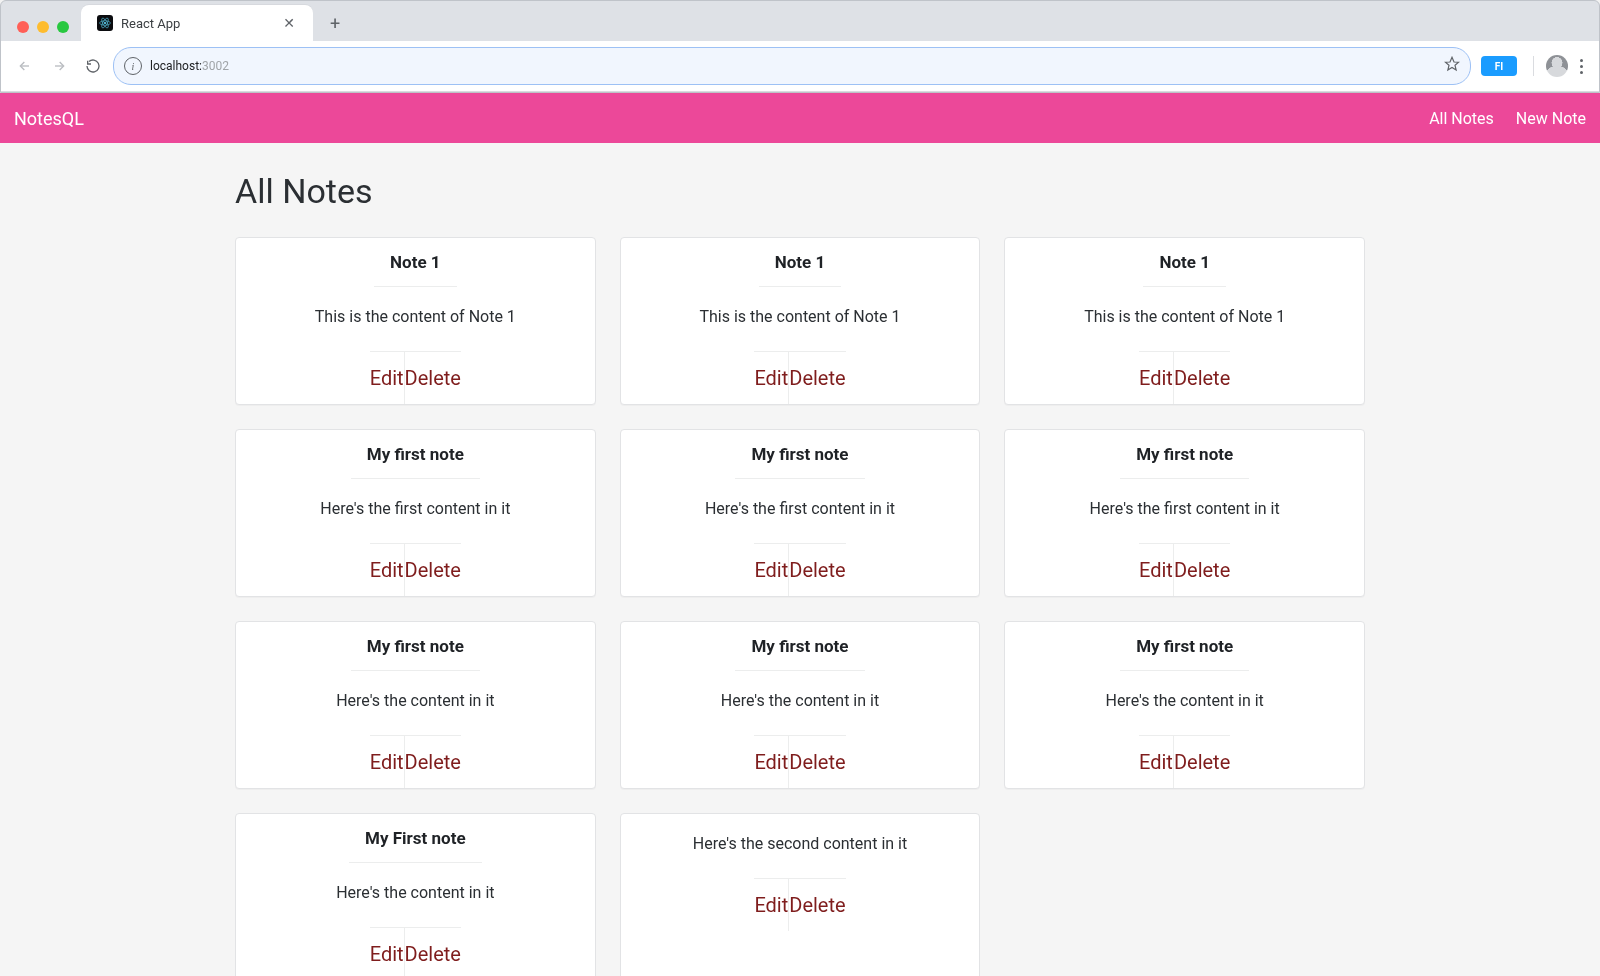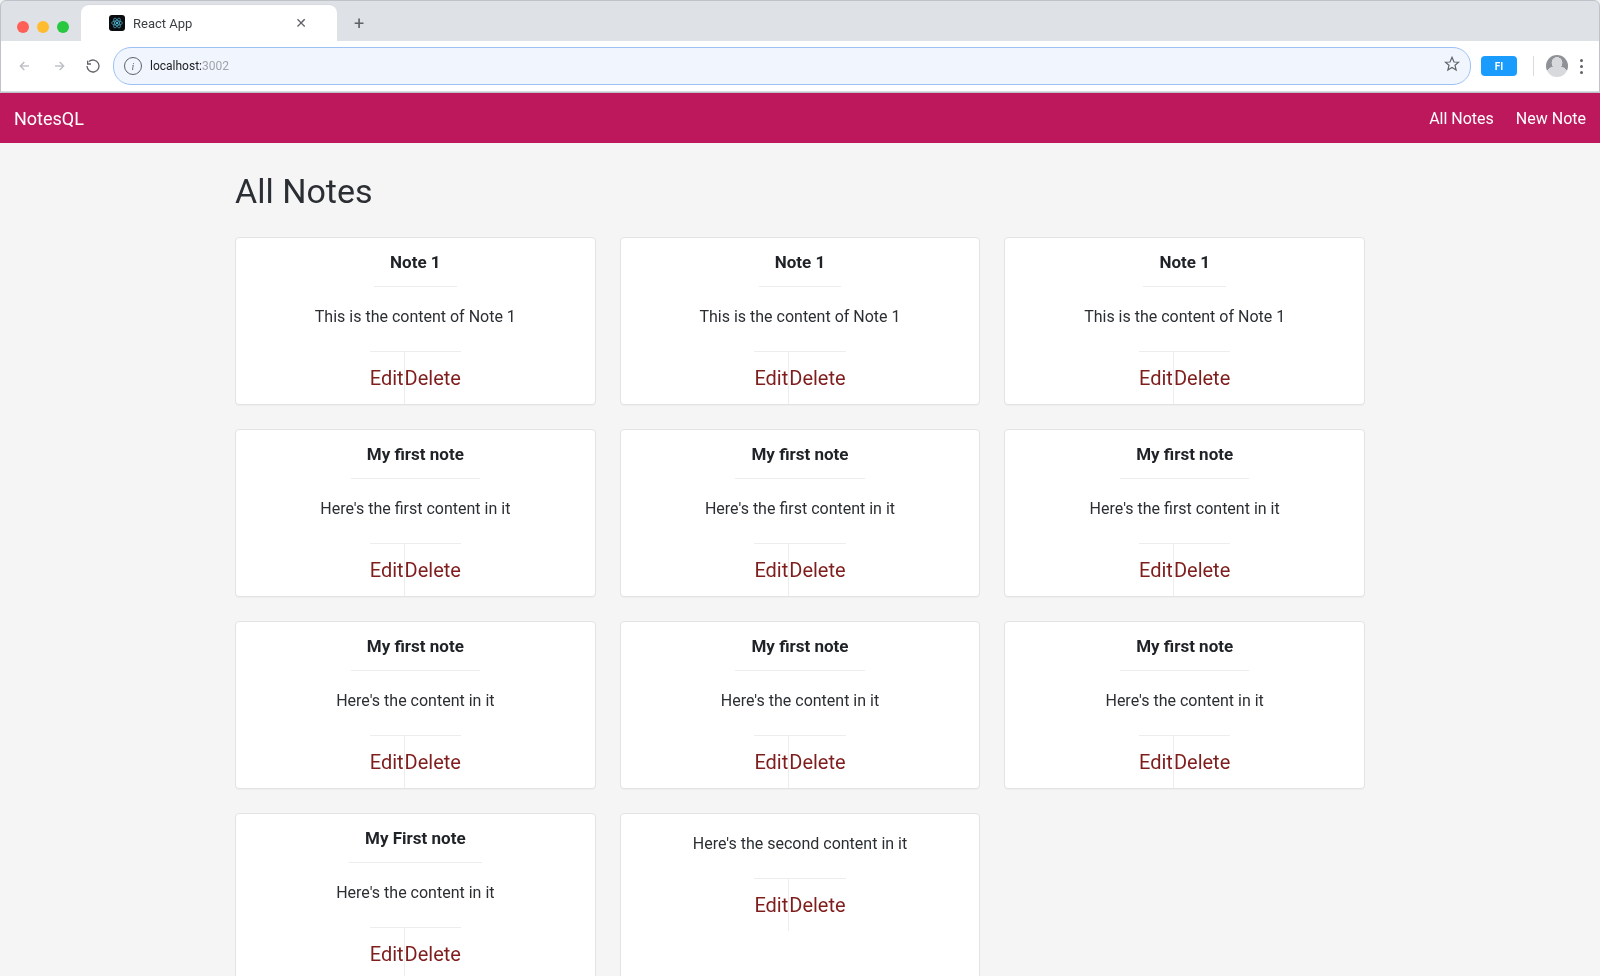--- a/index.html
+++ b/index.html
@@ -6,21 +6,21 @@
   body { background: #f2f2f2; }
 
   
   .browser-chrome { background: #dee1e6; border: 1px solid #bfc3c9; border-radius: 6px 6px 0 0; box-shadow: inset 0 -1px 0 rgba(0,0,0,0.05); }
   .tab-strip { display: flex; align-items: flex-end; height: 40px; padding: 0 0 0 10px; position: relative; }
   .traffic-lights { display: flex; align-items: center; gap: 8px; padding: 0 12px 8px 6px; }
   .tl { width: 12px; height: 12px; border-radius: 50%; }
   .tl.red { background: #ff5f57; }
   .tl.yellow { background: #febc2e; }
   .tl.green { background: #28c840; }
-  .tab { display: flex; align-items: center; gap: 8px; background: #ffffff; border-radius: 8px 8px 0 0; padding: 8px 28px; font-size: 13px; color: #3c4043; height: 20px; min-width: 200px; box-shadow: 0 -1px 0 rgba(0,0,0,0.03); }
+  .tab { display: flex; align-items: center; gap: 8px; background: #ffffff; border-radius: 8px 8px 0 0; padding: 8px 16px; font-size: 13px; color: #3c4043; height: 20px; min-width: 200px; box-shadow: 0 -1px 0 rgba(0,0,0,0.03); }
   .favicon { width: 16px; height: 16px; background: #0b0c0f; border-radius: 3px; display: inline-flex; align-items: center; justify-content: center; }
   .favicon svg { width: 12px; height: 12px; }
   .tab-title { flex: 1; white-space: nowrap; overflow: hidden; text-overflow: ellipsis; }
   .tab-close { color: #5f6368; font-size: 14px; line-height: 1; padding: 0 2px; cursor: default; }
   .new-tab { width: 28px; height: 28px; display: flex; align-items: center; justify-content: center; color: #5f6368; font-size: 18px; margin: 0 0 4px 8px; border-radius: 50%; cursor: default; }
 
   .toolbar { background: #ffffff; display: flex; align-items: center; gap: 6px; padding: 6px 10px; border-bottom: 1px solid #dadce0; }
   .tb-btn { width: 28px; height: 28px; display: flex; align-items: center; justify-content: center; color: #5f6368; border-radius: 50%; }
   .tb-btn.disabled { color: #b9bcc0; }
   .tb-btn svg { width: 16px; height: 16px; }
@@ -33,21 +33,21 @@
   .omnibox .star svg { width: 16px; height: 16px; }
 
   .ext-icon { width: 36px; height: 20px; background: #1a9cff; border-radius: 4px; display: flex; align-items: center; justify-content: center; color: #fff; font-size: 10px; font-weight: 700; margin: 0 4px; }
   .sep { width: 1px; height: 20px; background: #dadce0; margin: 0 6px; }
   .avatar { width: 22px; height: 22px; border-radius: 50%; background: #8e9196; background-image: radial-gradient(circle at 50% 35%, #d7d9dc 0 30%, transparent 31%), radial-gradient(circle at 50% 110%, #d7d9dc 0 50%, transparent 51%); }
   .kebab { display: flex; flex-direction: column; gap: 3px; padding: 0 6px; }
   .kebab span { width: 3px; height: 3px; background: #5f6368; border-radius: 50%; }
 
   
   .page { background: #f5f5f5; min-height: calc(100% - 84px); }
-  .navbar { background: #be185d; color: #fff; display: flex; align-items: center; padding: 0 14px; height: 50px; font-size: 16px; }
+  .navbar { background: #ec4899; color: #fff; display: flex; align-items: center; padding: 0 14px; height: 50px; font-size: 16px; }
   .brand { font-size: 18px; }
   .nav-spacer { flex: 1; }
   .nav-link { color: #fff; text-decoration: none; margin-left: 22px; font-size: 16px; cursor: default; }
 
   .container { max-width: 1130px; margin: 0 auto; padding: 12px 10px 30px 10px; }
   .page-title { font-size: 34px; font-weight: 400; color: #2b2f33; margin: 16px 0 26px 0; }
 
   .grid { display: grid; grid-template-columns: repeat(3, 1fr); gap: 24px; }
   .card { background: #fff; border: 1px solid #e2e3e5; border-radius: 4px; box-shadow: 0 1px 1px rgba(0,0,0,0.03); display: flex; flex-direction: column; overflow: hidden; align-items: center; }
   .card-header { padding: 14px 16px; border-bottom: 1px solid #eceded; font-weight: 700; font-size: 17px; color: #1f2226; }

